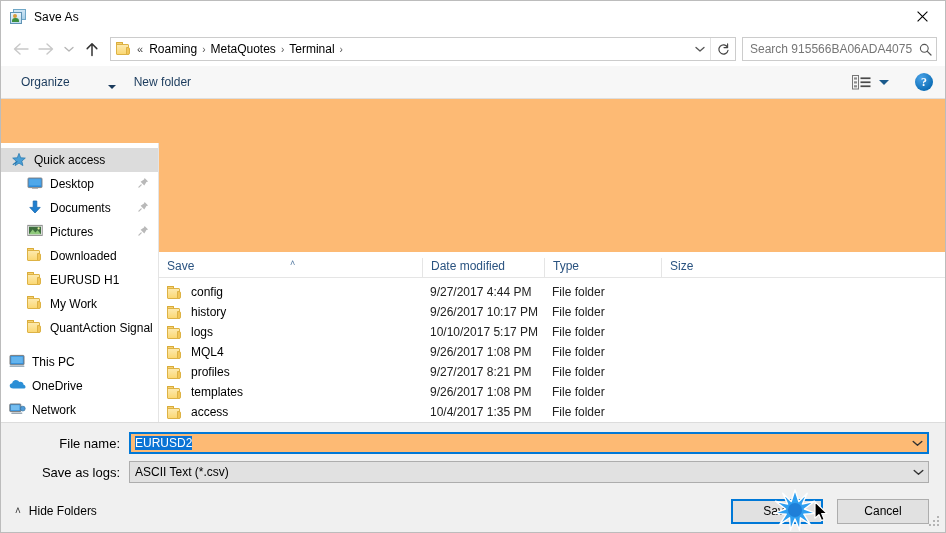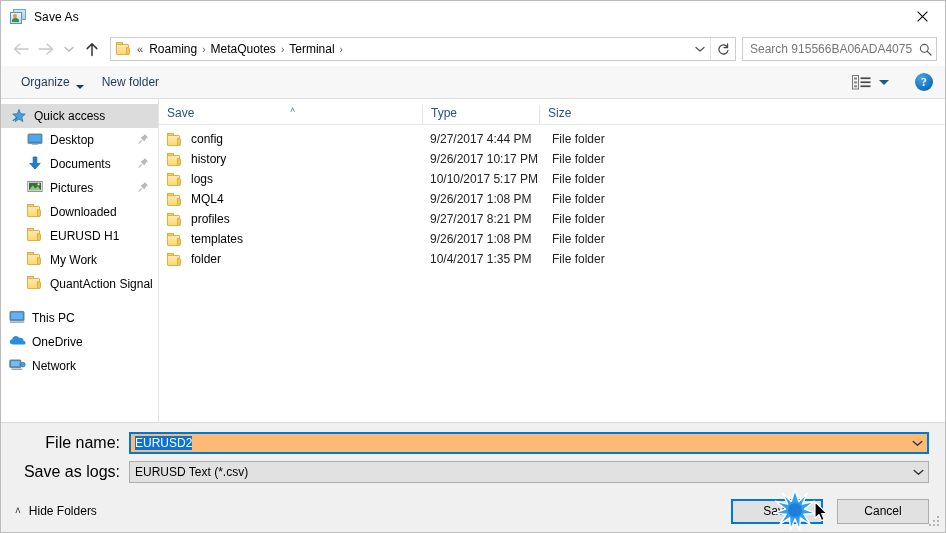--- a/index.html
+++ b/index.html
@@ -211,20 +211,21 @@
     padding: 0 10px 0 14px;
     box-sizing: border-box;
   }
   .tb-item {
     font-size: 12px;
     color: #1a3a5c;
     display: flex;
     align-items: flex-end;
     padding: 4px 6px;
     margin-right: 6px;
+    gap: 32px;
   }
   .tb-caret {
     margin-left: 6px;
     display: inline-block;
     width: 0; height: 0;
     border-left: 4px solid transparent;
     border-right: 4px solid transparent;
     border-top: 4px solid #1a3a5c;
   }
   .tb-spacer { flex: 1; }
@@ -254,20 +255,21 @@
     margin-right: 2px;
     font-family: "Liberation Serif", serif;
   }
 
   
   .content {
     flex: 1;
     display: flex;
     min-height: 0;
     background: #fdba74;
+    align-items: flex-end;
   }
   .sidebar {
     width: 158px;
     min-width: 158px;
     background: #ffffff;
     border-right: 1px solid #e4e4e4;
     padding-top: 5px;
     box-sizing: border-box;
     overflow: hidden;
   }
@@ -412,21 +414,21 @@
   }
   .frow-field {
     display: flex;
     align-items: center;
     margin-bottom: 7px;
   }
   .flabel {
     width: 112px;
     text-align: right;
     padding-right: 9px;
-    font-size: 16px;
+    font-size: 13px;
     color: #000;
     box-sizing: border-box;
     flex: none;
   }
   .fieldbox {
     flex: 1;
     height: 22px;
     box-sizing: border-box;
     display: flex;
     align-items: center;
@@ -771,20 +773,23 @@
         </span>
         <span class="sb-label">Network</span>
       </div>
     </div>
 
     <div class="listarea">
       <div class="colheader">
         <div class="col col-name">
           <span class="sort-caret">˄</span>
           <span>Save</span>
+        </div>
+        <div class="col col-date">
+          <span>Date modified</span>
         </div>
         <div class="col col-type">
           <span>Type</span>
         </div>
         <div class="col col-size">
           <span>Size</span>
         </div>
       </div>
 
       <div class="filelist">
@@ -866,21 +871,21 @@
           <div class="fcell type">File folder</div>
           <div class="fcell size"></div>
         </div>
         <div class="frow">
           <div class="fcell name">
             <span class="folder">
                 <i class="tab"></i>
                 <i class="body"></i>
                 <i class="flap"></i>
               </span>
-            <span>folder</span>
+            <span>access</span>
           </div>
           <div class="fcell date">10/4/2017 1:35 PM</div>
           <div class="fcell type">File folder</div>
           <div class="fcell size"></div>
         </div>
       </div>
     </div>
   </div>
 
   <div class="formarea">
@@ -891,21 +896,21 @@
         <div class="field-caret">
           <svg width="11" height="7" viewBox="0 0 11 7">
             <path d="M1.2 1.4 L5.5 5.2 L9.8 1.4" stroke="#333" stroke-width="1.4" fill="none" stroke-linecap="round" stroke-linejoin="round"></path>
           </svg>
         </div>
       </div>
     </div>
     <div class="frow-field">
       <div class="flabel">Save as logs:</div>
       <div class="fieldbox readonly">
-        <div class="fieldvalue">EURUSD Text (*.csv)</div>
+        <div class="fieldvalue">ASCII Text (*.csv)</div>
         <div class="field-caret">
           <svg width="11" height="7" viewBox="0 0 11 7">
             <path d="M1.2 1.4 L5.5 5.2 L9.8 1.4" stroke="#333" stroke-width="1.4" fill="none" stroke-linecap="round" stroke-linejoin="round"></path>
           </svg>
         </div>
       </div>
     </div>
   </div>
 
   <div class="footer">

